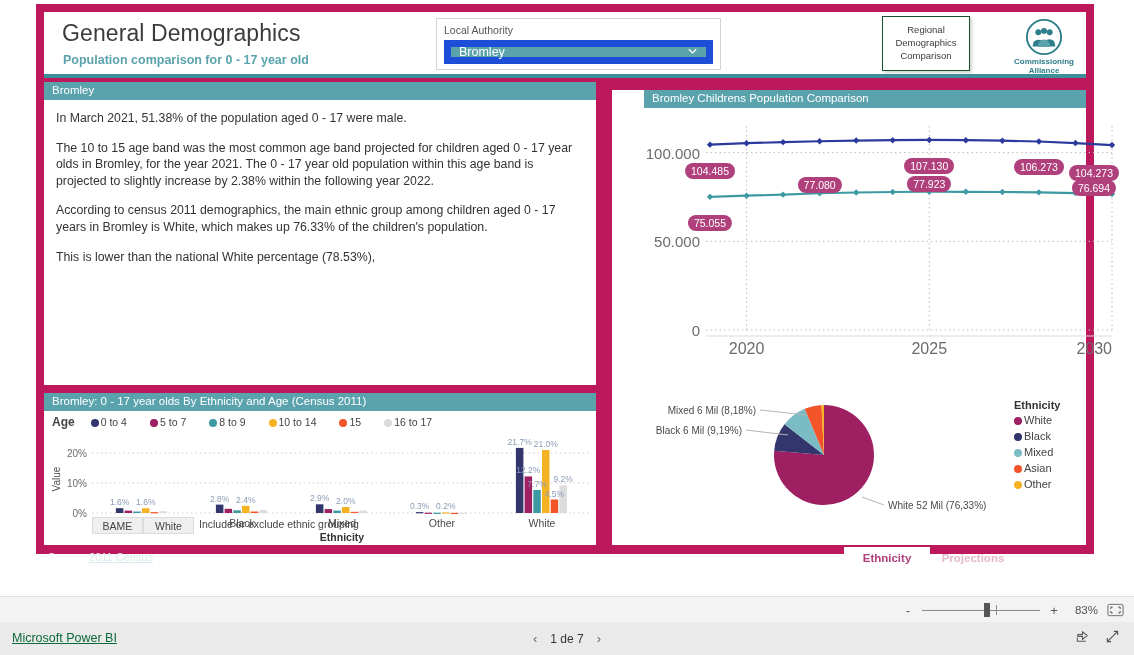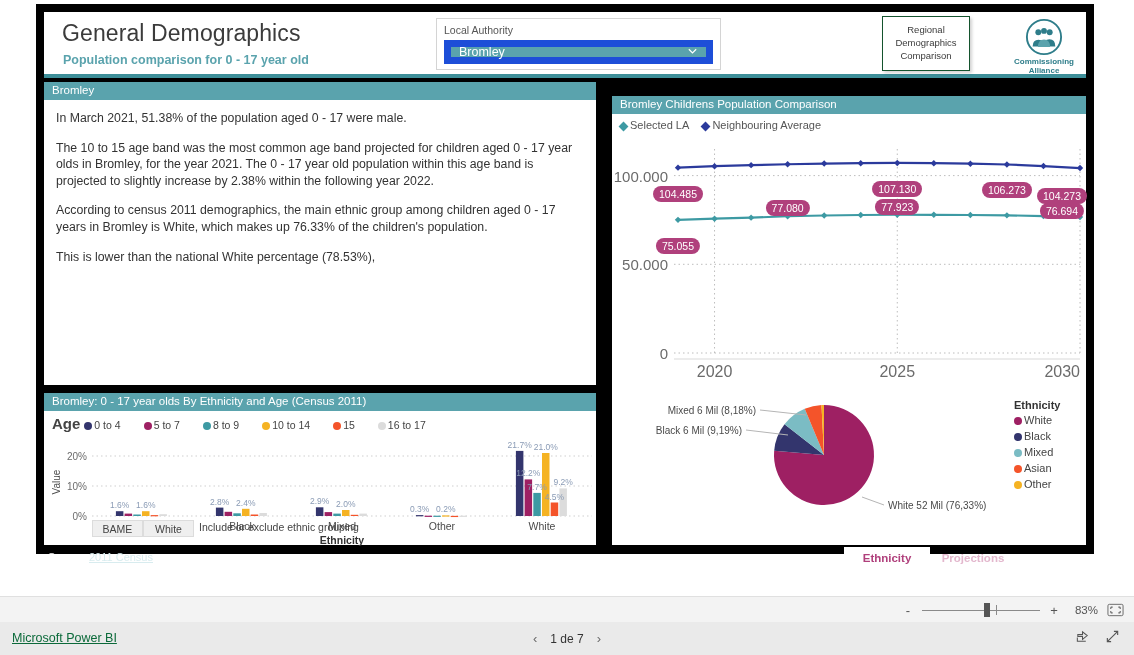--- a/index.html
+++ b/index.html
@@ -8,21 +8,21 @@
     font-family: "Liberation Sans", sans-serif;
     background: #ffffff;
     overflow: hidden;
   }
   .app { position: relative; width: 1134px; height: 655px; background:#fff; }
 
   
   .canvas {
     position: absolute; left: 36px; top: 4px;
     width: 1058px; height: 550px;
-    background: #000000;
+    background: #be185d;
     padding: 8px;
   }
 
   
   .hdr { position: relative; height: 66px; background: #3d8f99; }
   .hdr-title-box {
     position: absolute; left: 0; top: 0; width: 1042px; height: 62px;
     background: #ffffff;
   }
   .hdr-title {
@@ -74,21 +74,21 @@
 
   
   .panels { position: relative; margin-top: 4px; }
   .panel { position: absolute; background: #ffffff; }
   .panel-hd {
     height: 18px; background: #5aa3ad; color: #fff;
     font-size: 11.5px; padding: 2px 0 0 8px; white-space: nowrap;
   }
 
   #panel-summary { left: 0;   top: 0;   width: 552px; height: 303px; }
-  #panel-line    { left: 568px; top: 14px; width: 474px; height: 303px; }
+  #panel-line    { left: 568px; top: 8px; width: 474px; height: 303px; padding-left: 32px; }
   #panel-bar     { left: 0;   top: 311px; width: 552px; height: 152px; }
   #panel-pie     { left: 568px; top: 311px; width: 474px; height: 152px; }
 
   .summary-body { padding: 10px 12px; font-size: 12.3px; color: #333; line-height: 1.35; }
   .summary-body p { margin-bottom: 13px; }
 
   
   .lc-legend { padding: 5px 0 0 8px; font-size: 11px; color: #555; }
   .lc-legend span { margin-right: 10px; white-space: nowrap; }
   .dia { display:inline-block; width:7px; height:7px; transform: rotate(45deg);
@@ -96,21 +96,21 @@
   .lc-wrap { position: relative; width: 474px; height: 270px; }
   .lc-wrap svg { position: absolute; left: 0; top: 0; }
   .lbl {
     position: absolute; background: #b0407c; color: #fff;
     font-size: 10.5px; padding: 2px 6px; border-radius: 9px;
     white-space: nowrap; transform: translateX(-50%);
   }
 
   
   .bar-legend { padding: 4px 0 0 8px; font-size: 10.5px; color: #444; }
-  .bar-legend b { font-size: 15px; margin-right: 4px; }
+  .bar-legend b { font-size: 12px; margin-right: 16px; }
   .bar-legend span { margin-right: 23px; white-space: nowrap; }
   .dot { display:inline-block; width:8px; height:8px; border-radius:50%;
          margin-right:2px; position:relative; top:1px; }
   .bar-wrap { position: relative; width: 552px; height: 122px; }
   .bar-wrap svg { position: absolute; left: 0; top: 0; }
   .filter-btn {
     position: absolute; height: 17px; background: #efefef; border: 1px solid #dcdcdc;
     font-size: 10.5px; color: #444; display: flex; align-items: center; justify-content: center;
   }
 
@@ -218,24 +218,20 @@
         <div class="summary-body">
           <p>In March 2021, 51.38% of the population aged 0 - 17 were male.</p>
           <p>The 10 to 15  age band was the most common age band projected for children aged 0 - 17 year olds in Bromley, for the year 2021. The 0 - 17 year old population within this age band is projected to slightly increase by 2.38% within the following year 2022.</p>
           <p>According to census 2011 demographics, the main ethnic group among children aged 0 - 17 years in Bromley is White, which makes up 76.33% of the children's population.</p>
           <p>This is lower than the national White percentage (78.53%),</p>
         </div>
       </div>
 
       <div class="panel" id="panel-line">
         <div class="panel-hd">Bromley Childrens Population Comparison</div>
-        <div class="lc-legend">
-          <span><i class="dia" style="background:#3d9aa3"></i><em style="font-style:normal">Selected LA</em></span>
-          <span><i class="dia" style="background:#2b3a9c"></i><em style="font-style:normal">Neighbouring Average</em></span>
-        </div>
         <div class="lc-wrap">
           <svg width="474" height="270" id="line-svg">
               <line x1="62" y1="222" x2="468" y2="222" stroke="#bdbdbd" stroke-width="1" stroke-dasharray="1.5 3"></line>
               <text x="56" y="228" text-anchor="end" font-size="15" fill="#6b6b6b" font-family="&quot;Liberation Sans&quot;, sans-serif">0</text>
               <line x1="62" y1="133.30434782608694" x2="468" y2="133.30434782608694" stroke="#bdbdbd" stroke-width="1" stroke-dasharray="1.5 3"></line>
               <text x="56" y="139.30434782608694" text-anchor="end" font-size="15" fill="#6b6b6b" font-family="&quot;Liberation Sans&quot;, sans-serif">50.000</text>
               <line x1="62" y1="44.60869565217391" x2="468" y2="44.60869565217391" stroke="#bdbdbd" stroke-width="1" stroke-dasharray="1.5 3"></line>
               <text x="56" y="50.60869565217391" text-anchor="end" font-size="15" fill="#6b6b6b" font-family="&quot;Liberation Sans&quot;, sans-serif">100.000</text>
               <line x1="102.54545454545455" y1="18" x2="102.54545454545455" y2="222" stroke="#bdbdbd" stroke-width="1" stroke-dasharray="1.5 3"></line>
               <text x="102.54545454545455" y="246" text-anchor="middle" font-size="16" fill="#6b6b6b" font-family="&quot;Liberation Sans&quot;, sans-serif">2020</text>

